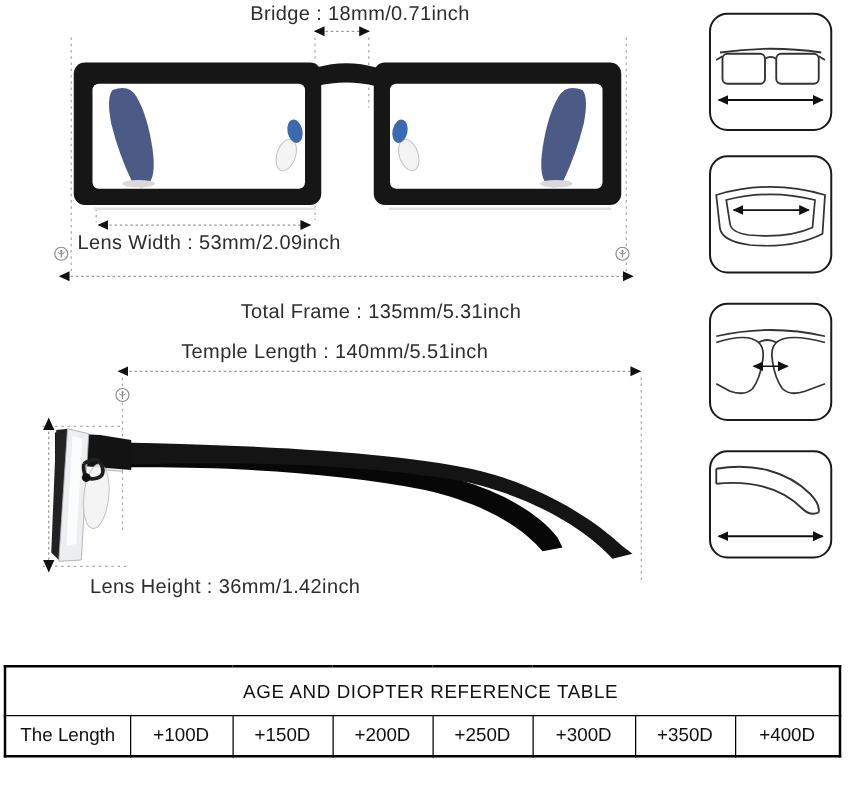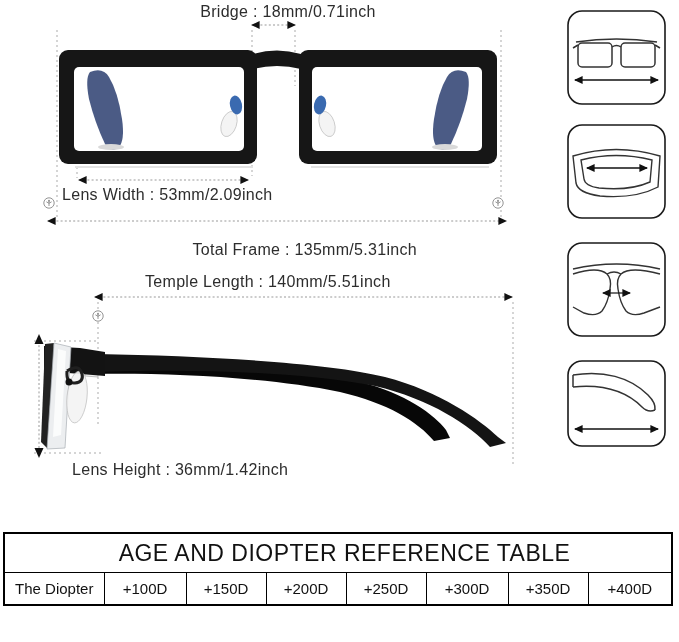--- a/index.html
+++ b/index.html
@@ -10,21 +10,21 @@
        white-space:nowrap;font-family:"Liberation Sans",sans-serif;}
   #lbl-bridge{left:168px;top:3px;width:240px;text-align:center;}
   #lbl-lens-width{left:62px;top:186px;width:192px;text-align:center;}
   #lbl-total-frame{left:137px;top:229px;width:280px;text-align:right;margin-top:12px;}
   #lbl-temple-length{left:145px;top:273px;width:262px;}
   #lbl-lens-height{left:28px;top:461px;margin-left:44px;}
   #ref-table{position:absolute;left:3px;top:532px;border-collapse:collapse;table-layout:fixed;
              background:#fff;border:2.5px solid #000;}
   #ref-table td,#ref-table th{border:1.5px solid #000;text-align:center;vertical-align:middle;
              font-weight:400;color:#111;padding:0;overflow:hidden;}
-  #ref-table th.title{height:38px;font-size:23px;letter-spacing:.5px;padding-left:13px;}
+  #ref-table th.title{height:38px;font-size:15px;letter-spacing:.5px;padding-left:13px;}
   #ref-table tr.r-age td{height:33px;font-size:15px;}
   #ref-table tr.r-dio td{height:31px;font-size:15px;}
   #ref-table td.tight{font-size:14px;letter-spacing:-.2px;}
 </style>
 </head>
 <body>
 
 <div id="canvas">
 
   <svg id="diagram" width="679" height="530" viewBox="0 0 679 530">
@@ -155,21 +155,21 @@
       <col style="width:80px">
         <col style="width:82px">
         <col style="width:80px">
         <col style="width:84px">
     </colgroup>
     <tbody>
         <tr>
       <th class="title" colspan="8">AGE AND DIOPTER REFERENCE TABLE</th>
     </tr>
     <tr class="r-dio">
-      <td>The Diopter</td>
+      <td>The Length</td>
       <td>+100D</td>
       <td>+150D</td>
       <td>+200D</td>
       <td>+250D</td>
       <td>+300D</td>
       <td>+350D</td>
       <td>+400D</td>
     </tr>
   </tbody>
     </table>

